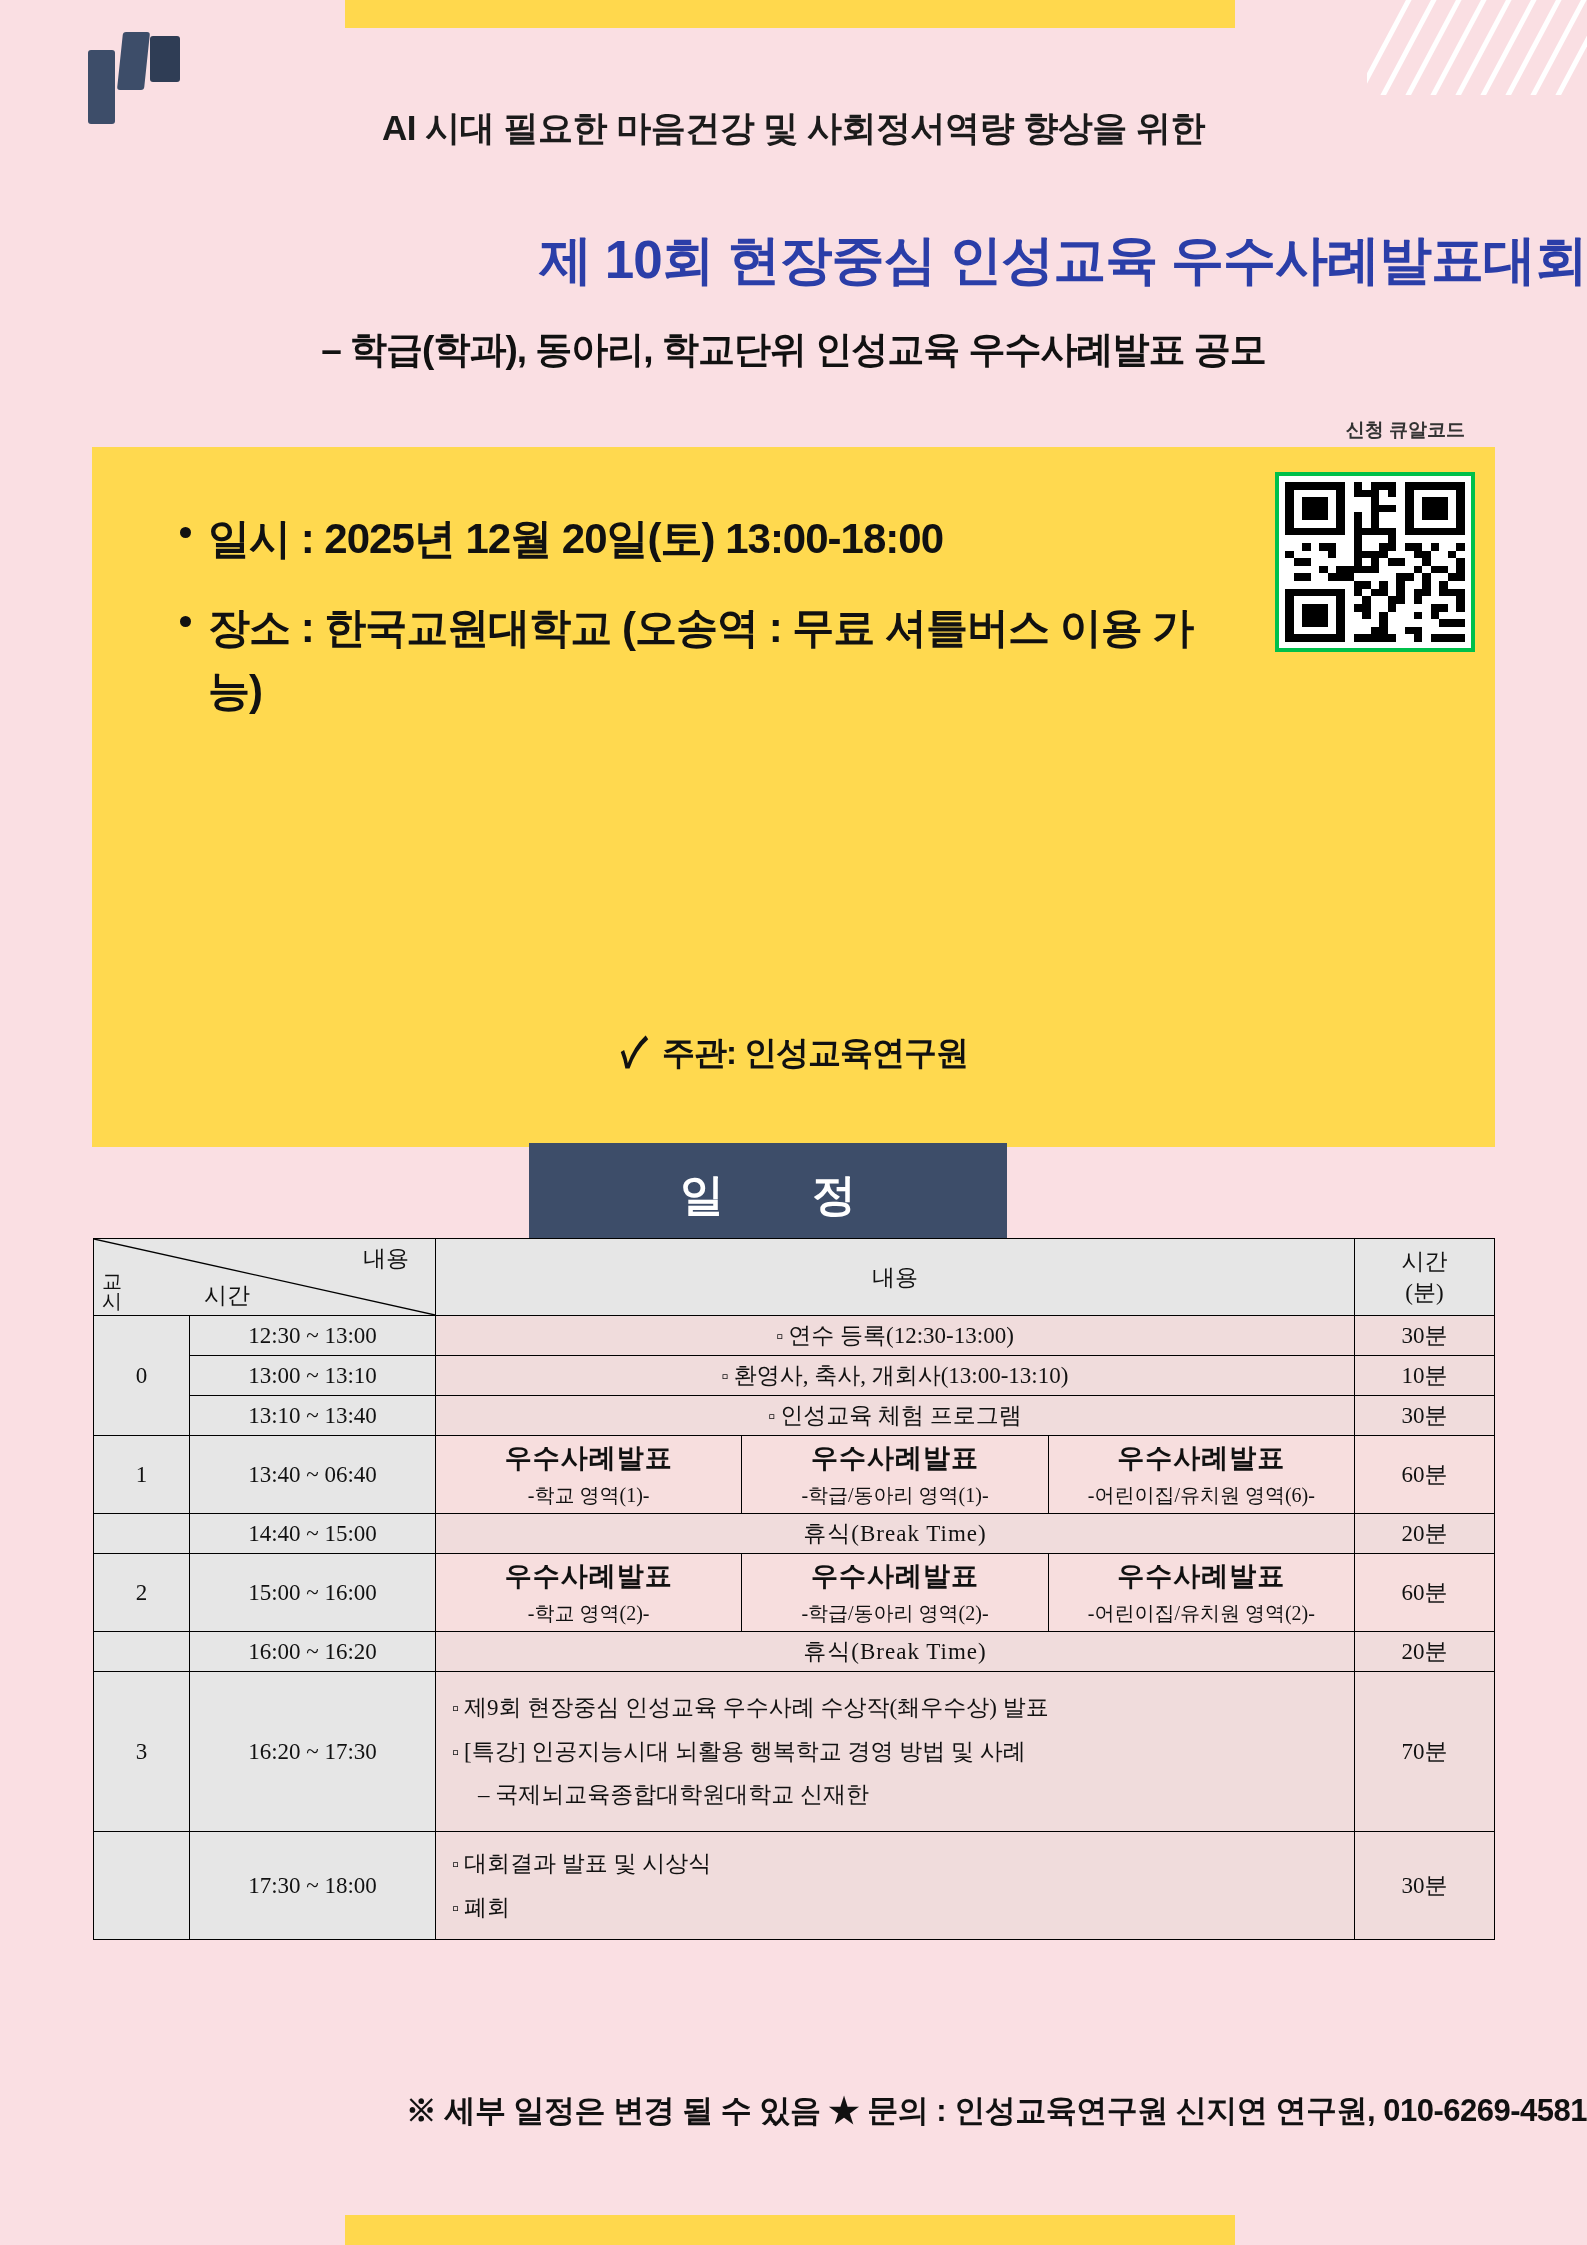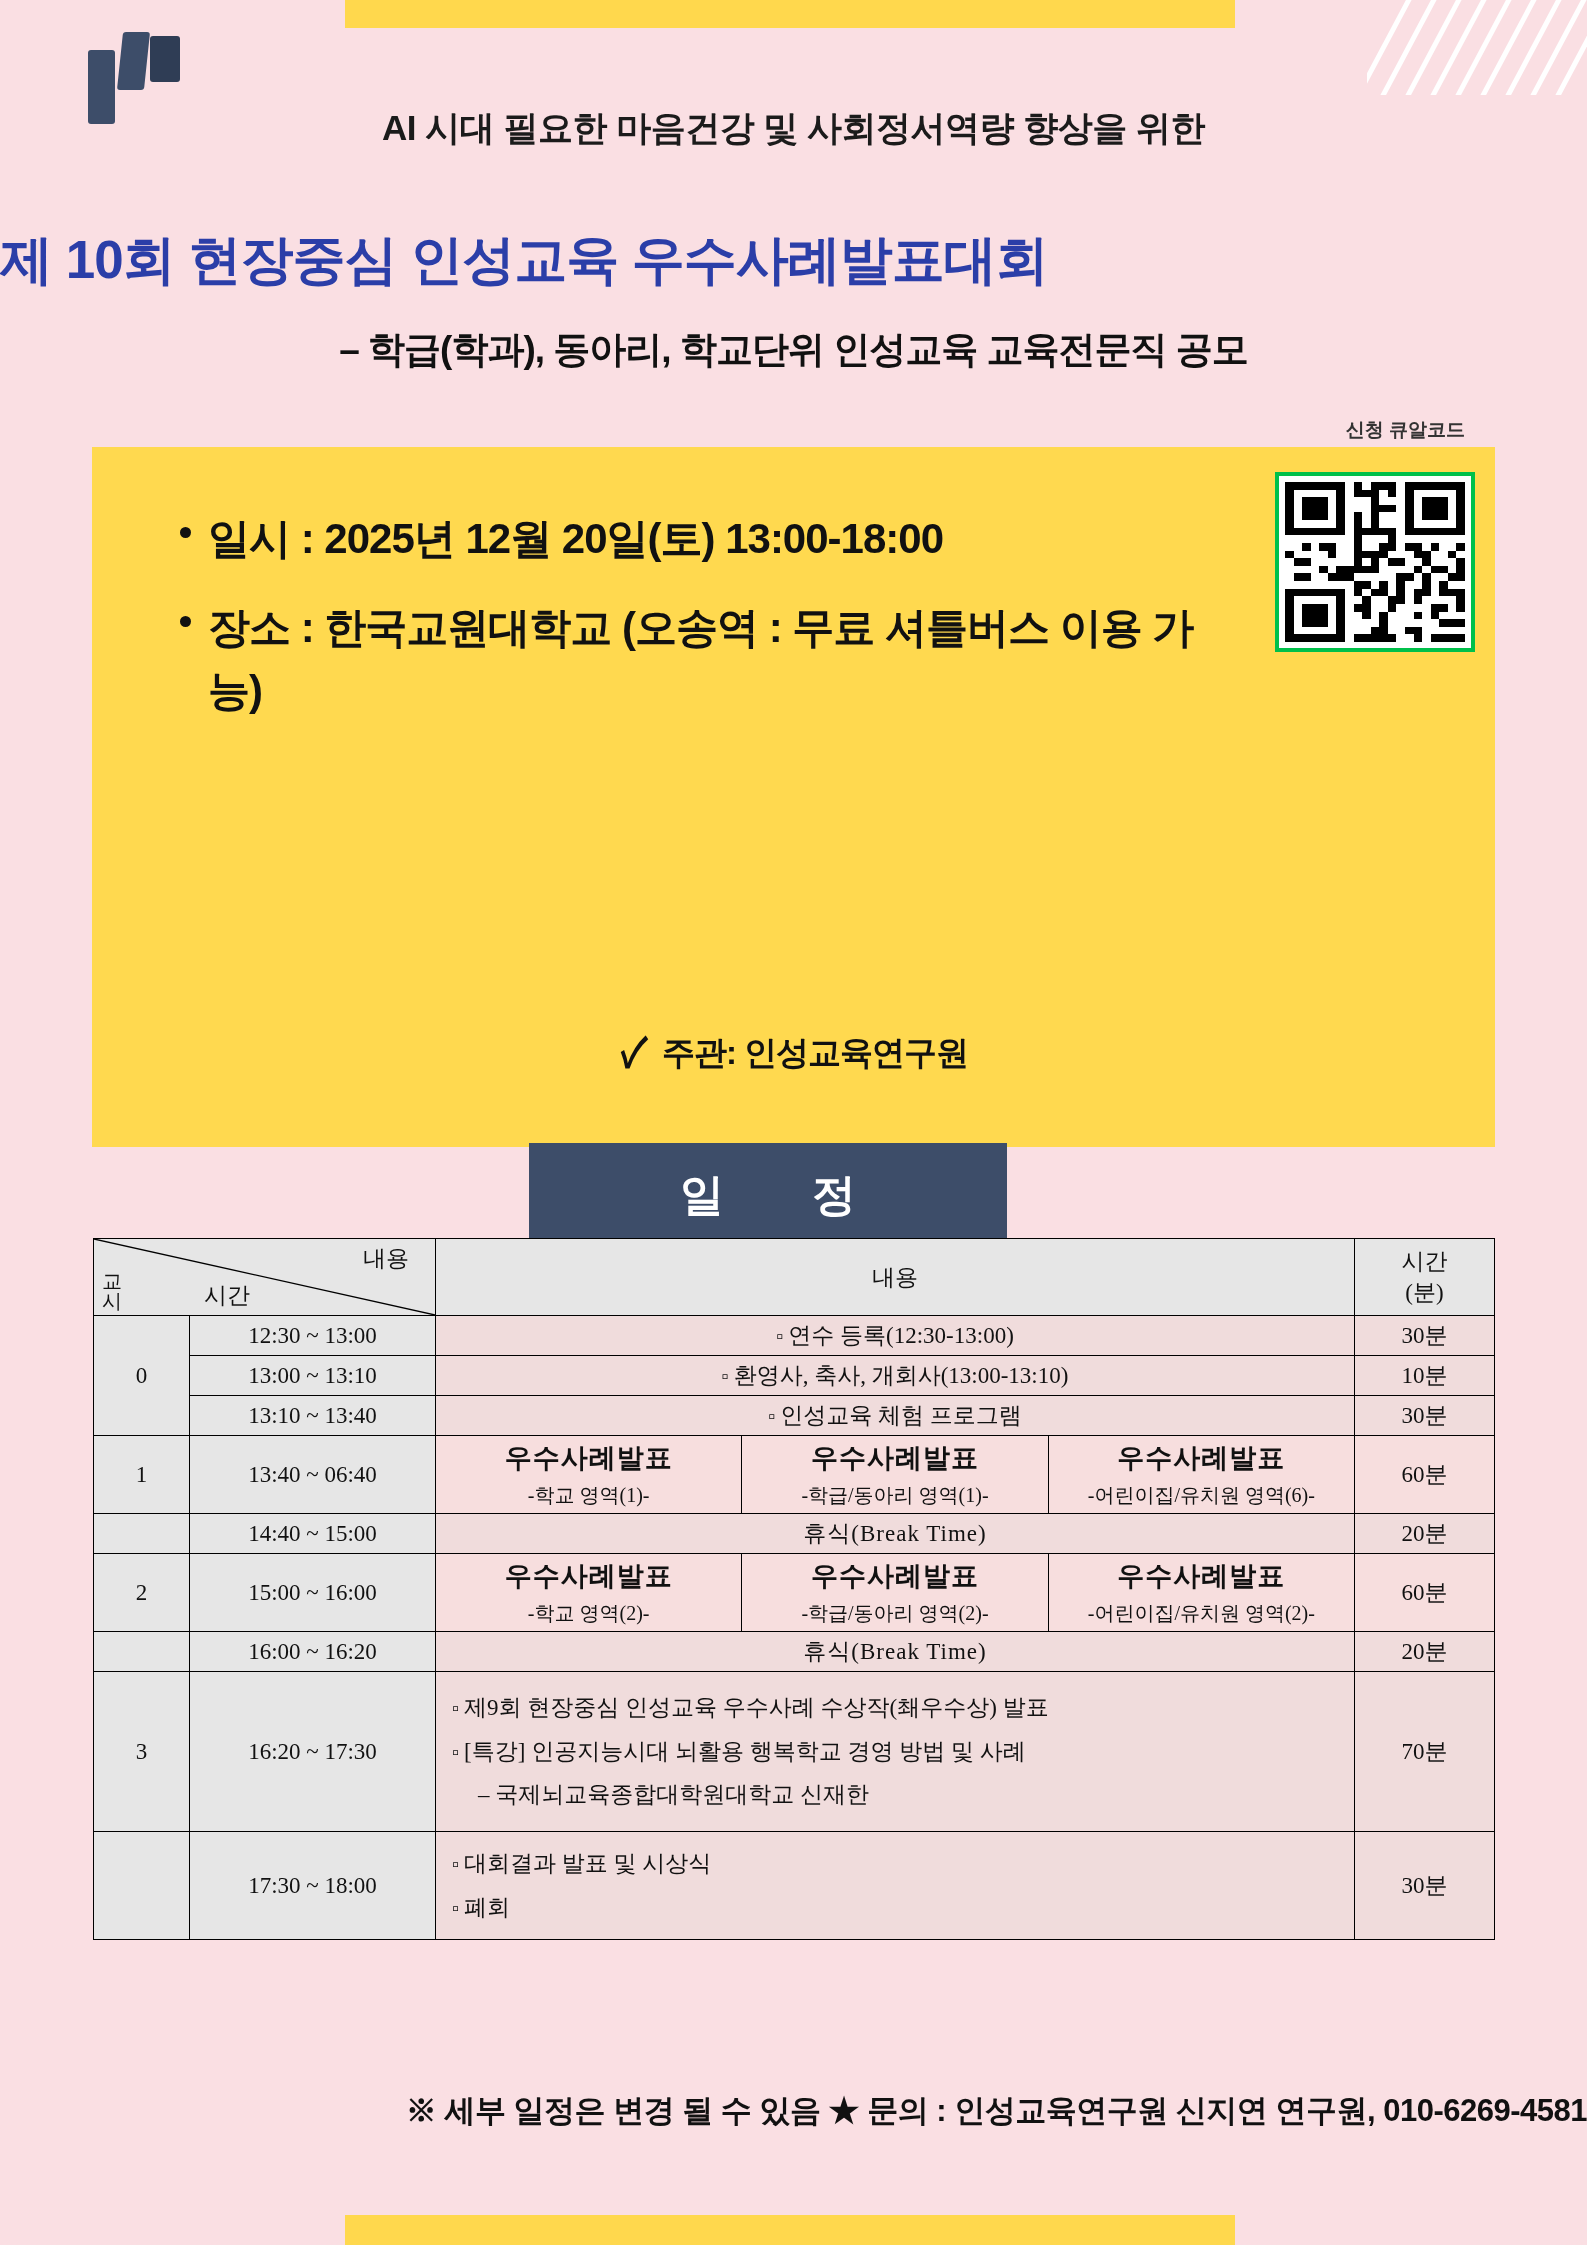--- a/index.html
+++ b/index.html
@@ -88,21 +88,21 @@
     text-align: center;
     font-size: 35px;
     font-weight: bold;
     color: #1b1b1b;
     letter-spacing: -0.5px;
   }
   .main-title {
     position: absolute;
     left: 0; right: 0;
     top: 225px;
-    text-align: left;
+    text-align: right;
     font-size: 53px;
     font-weight: bold;
     color: #2b3ea8;
     letter-spacing: -1px;
   }
   .sub-title {
     position: absolute;
     left: 0; right: 0;
     top: 325px;
     text-align: center;
@@ -336,21 +336,21 @@
 </div>
 
 <div class="logo">
   <div class="b1"></div>
     <div class="b2"></div>
     <div class="b3"></div>
 </div>
 
 <div class="kicker">AI 시대 필요한 마음건강 및 사회정서역량 향상을 위한</div>
 <div class="main-title">제 10회 현장중심 인성교육 우수사례발표대회</div>
-<div class="sub-title">– 학급(학과), 동아리, 학교단위 인성교육 교육전문직 공모</div>
+<div class="sub-title">– 학급(학과), 동아리, 학교단위 인성교육 우수사례발표 공모</div>
 
 <div class="info-panel">
   <div class="qr-label">신청 큐알코드</div>
   <div class="qr-box">
     <div class="qr-grid" id="qr-grid">
         <i></i>
         <i></i>
         <i></i>
         <i></i>
         <i></i>

